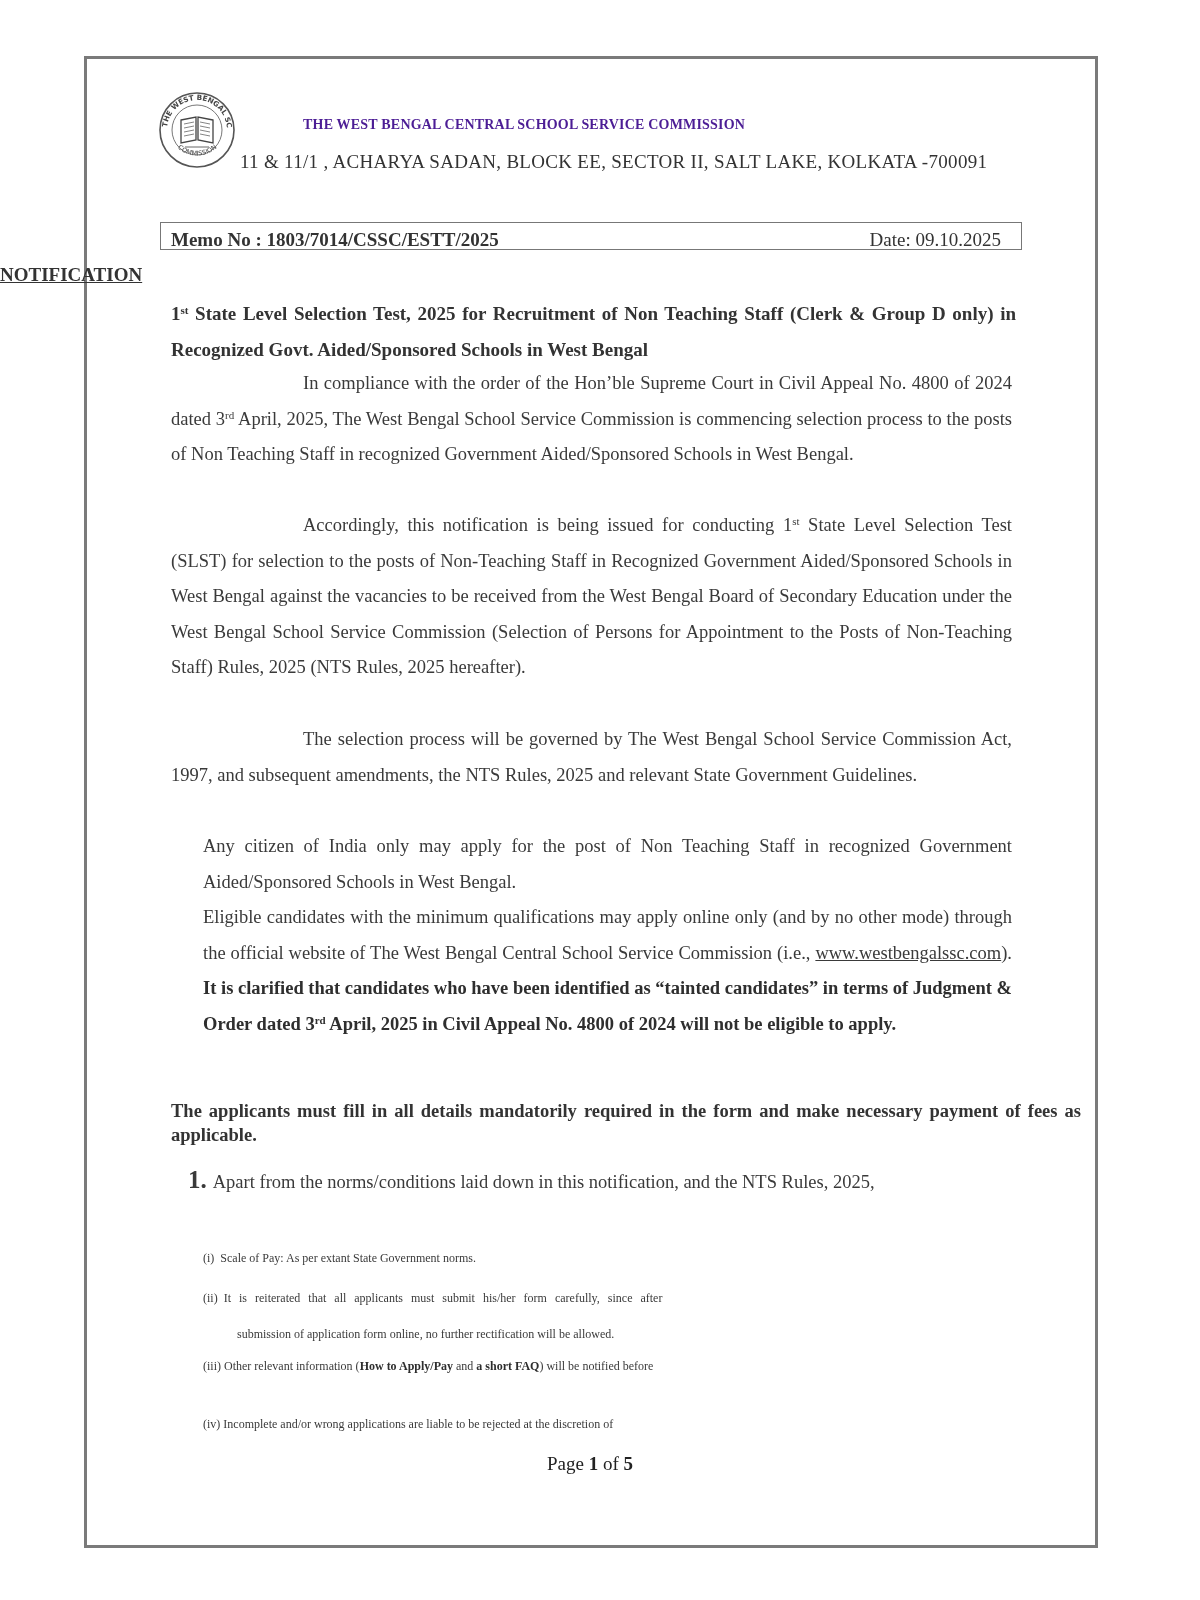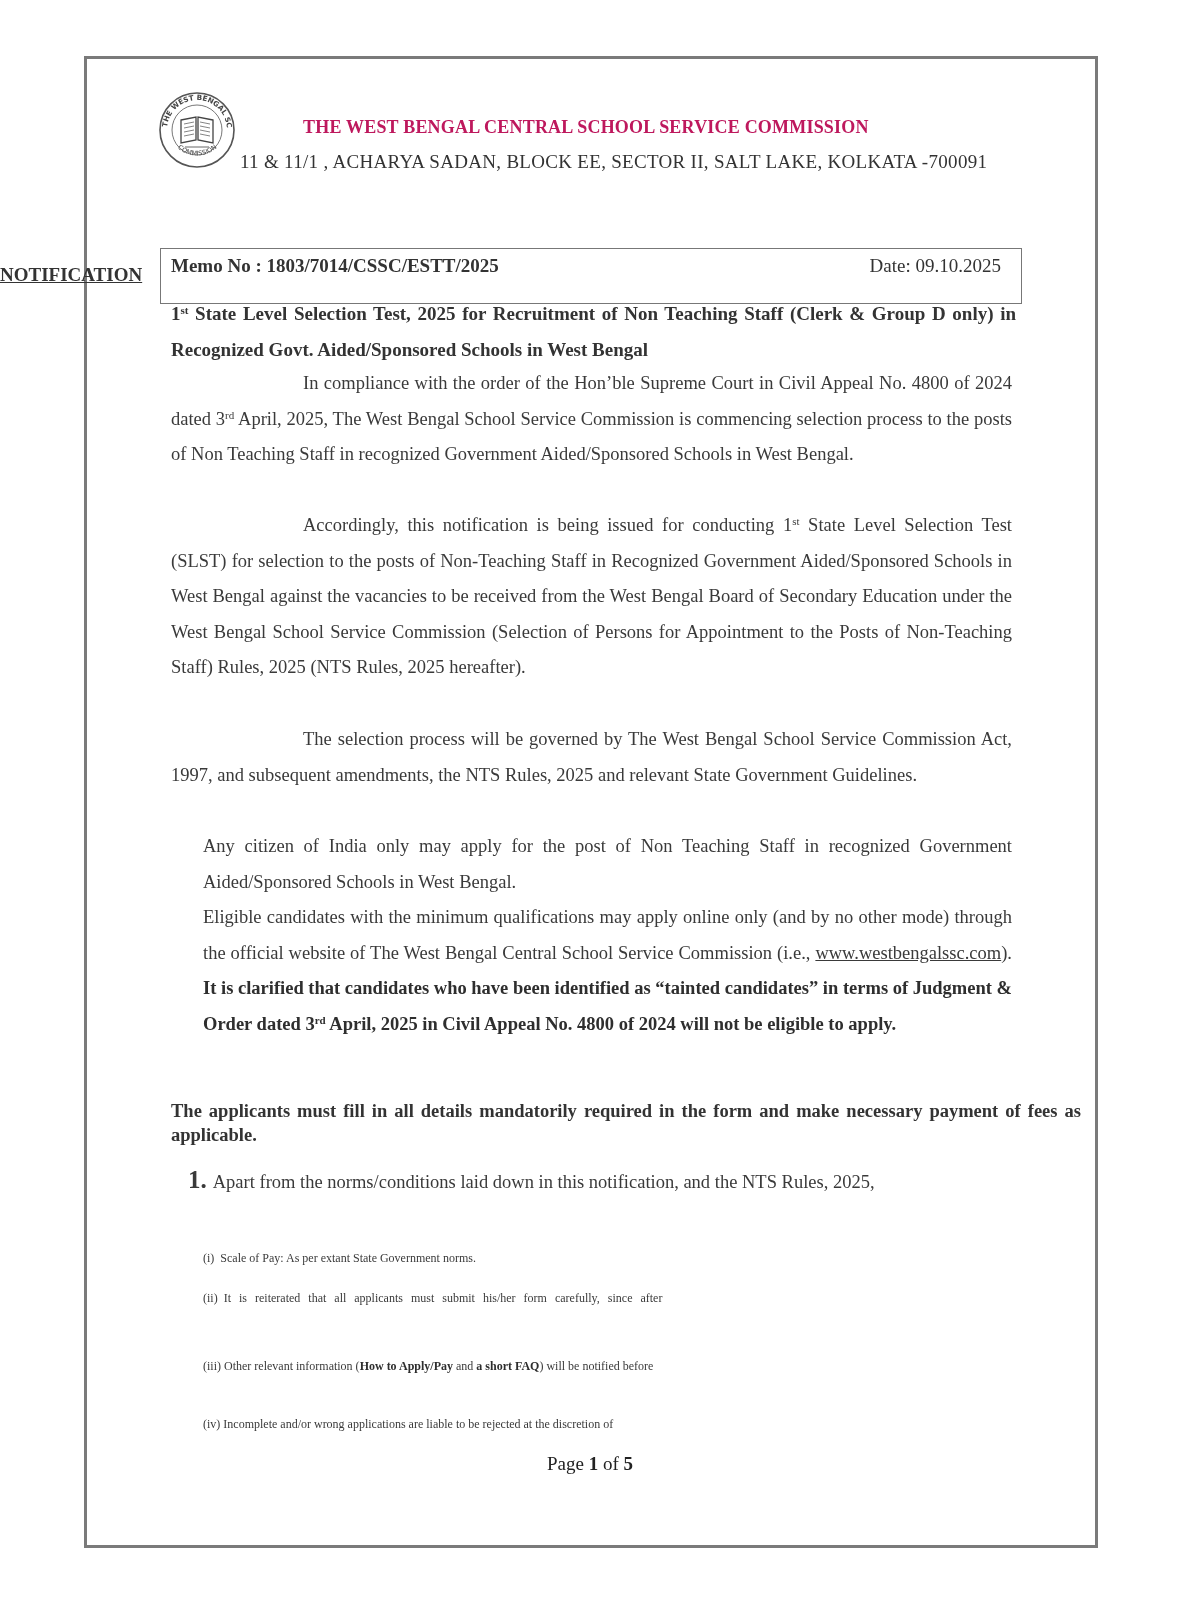--- a/index.html
+++ b/index.html
@@ -1,26 +1,26 @@
 <!DOCTYPE html>
 <html><head>
   <meta charset="utf-8">
   <style>
     html, body { margin: 0; padding: 0; background: #ffffff; }
     body { width: 1200px; height: 1600px; position: relative; overflow: hidden;
            font-family: "Liberation Serif", "DejaVu Serif", serif; color: #2a2a2a; }
     .page-border { position: absolute; left: 84px; top: 56px; width: 1014px; height: 1492px;
                    border: 3px solid #7a7a7a; box-sizing: border-box; }
     .logo { position: absolute; left: 157px; top: 90px; width: 80px; height: 80px; }
-    .hdr-title { position: absolute; left: 303px; top: 117px; font-size: 18px; font-weight: bold;
-                 letter-spacing: 0.2px; color: #be185d; white-space: nowrap; }
+    .hdr-title { position: absolute; left: 303px; top: 117px; font-size: 14px; font-weight: bold;
+                 letter-spacing: 0.2px; color: #4c1d95; white-space: nowrap; }
     .hdr-addr { position: absolute; left: 240px; top: 151px; font-size: 19px; color: #333;
                 letter-spacing: 0.3px; white-space: nowrap; }
-    .memo-box { position: absolute; left: 160px; top: 222px; width: 862px; height: 56px;
-                border: 1.5px solid #777; box-sizing: border-box; margin-top: 26px; }
+    .memo-box { position: absolute; left: 160px; top: 222px; width: 862px; height: 28px;
+                border: 1.5px solid #777; box-sizing: border-box; }
     .memo-no { position: absolute; left: 10px; top: 6px; font-size: 19px; font-weight: bold; color: #333; white-space: nowrap; }
     .memo-date { position: absolute; right: 20px; top: 6px; font-size: 19px; font-weight: normal; color: #333; white-space: nowrap; text-align: right; }
     .notif { position: absolute; left: 0; width: 1152px; top: 264px; text-align: left;
              font-size: 19px; font-weight: bold; text-decoration: underline; color: #333; }
     .subject { position: absolute; left: 171px; width: 845px; top: 296px; font-size: 19px; font-weight: bold;
                line-height: 36px; color: #333; text-align: justify; }
     .para { position: absolute; left: 171px; width: 841px; font-size: 18.5px; line-height: 35.6px;
             color: #3a3a3a; text-align: justify; text-align-last: left; }
     .indent { text-indent: 132px; }
     .para2 { position: absolute; left: 203px; width: 809px; font-size: 18.5px; line-height: 35.6px;
@@ -97,20 +97,21 @@
 <div class="item1">
   <span class="num">1.</span><span>Apart from the norms/conditions laid down in this notification, and the NTS Rules, 2025,</span>
 </div>
 
 <div class="sub-item" style="top:1244px; line-height:28px;">
   <span class="roman">(i)</span>&nbsp; <span>Scale of Pay: As per extant State Government norms.</span>
 </div>
 
 <div class="sub-item" style="top:1280px; line-height:36px; text-align:justify;">
   <span class="roman">(ii)</span>&nbsp; <span style="word-spacing:5px;">It is reiterated that all applicants must submit his/her form carefully, since after</span>
+  <span class="cont2">submission of application form online, no further rectification will be allowed.</span>
 </div>
 
 <div class="sub-item" style="top:1353px; line-height:27px;">
   <span class="roman">(iii)</span> <span>Other relevant information (</span><span class="b">How to Apply/Pay</span><span> and </span><span class="b">a short FAQ</span><span>) will be notified before</span>
 </div>
 
 <div class="sub-item" style="top:1410px; line-height:28px;">
   <span class="roman">(iv)</span> <span>Incomplete and/or wrong applications are liable to be rejected at the discretion of</span>
 </div>
 

